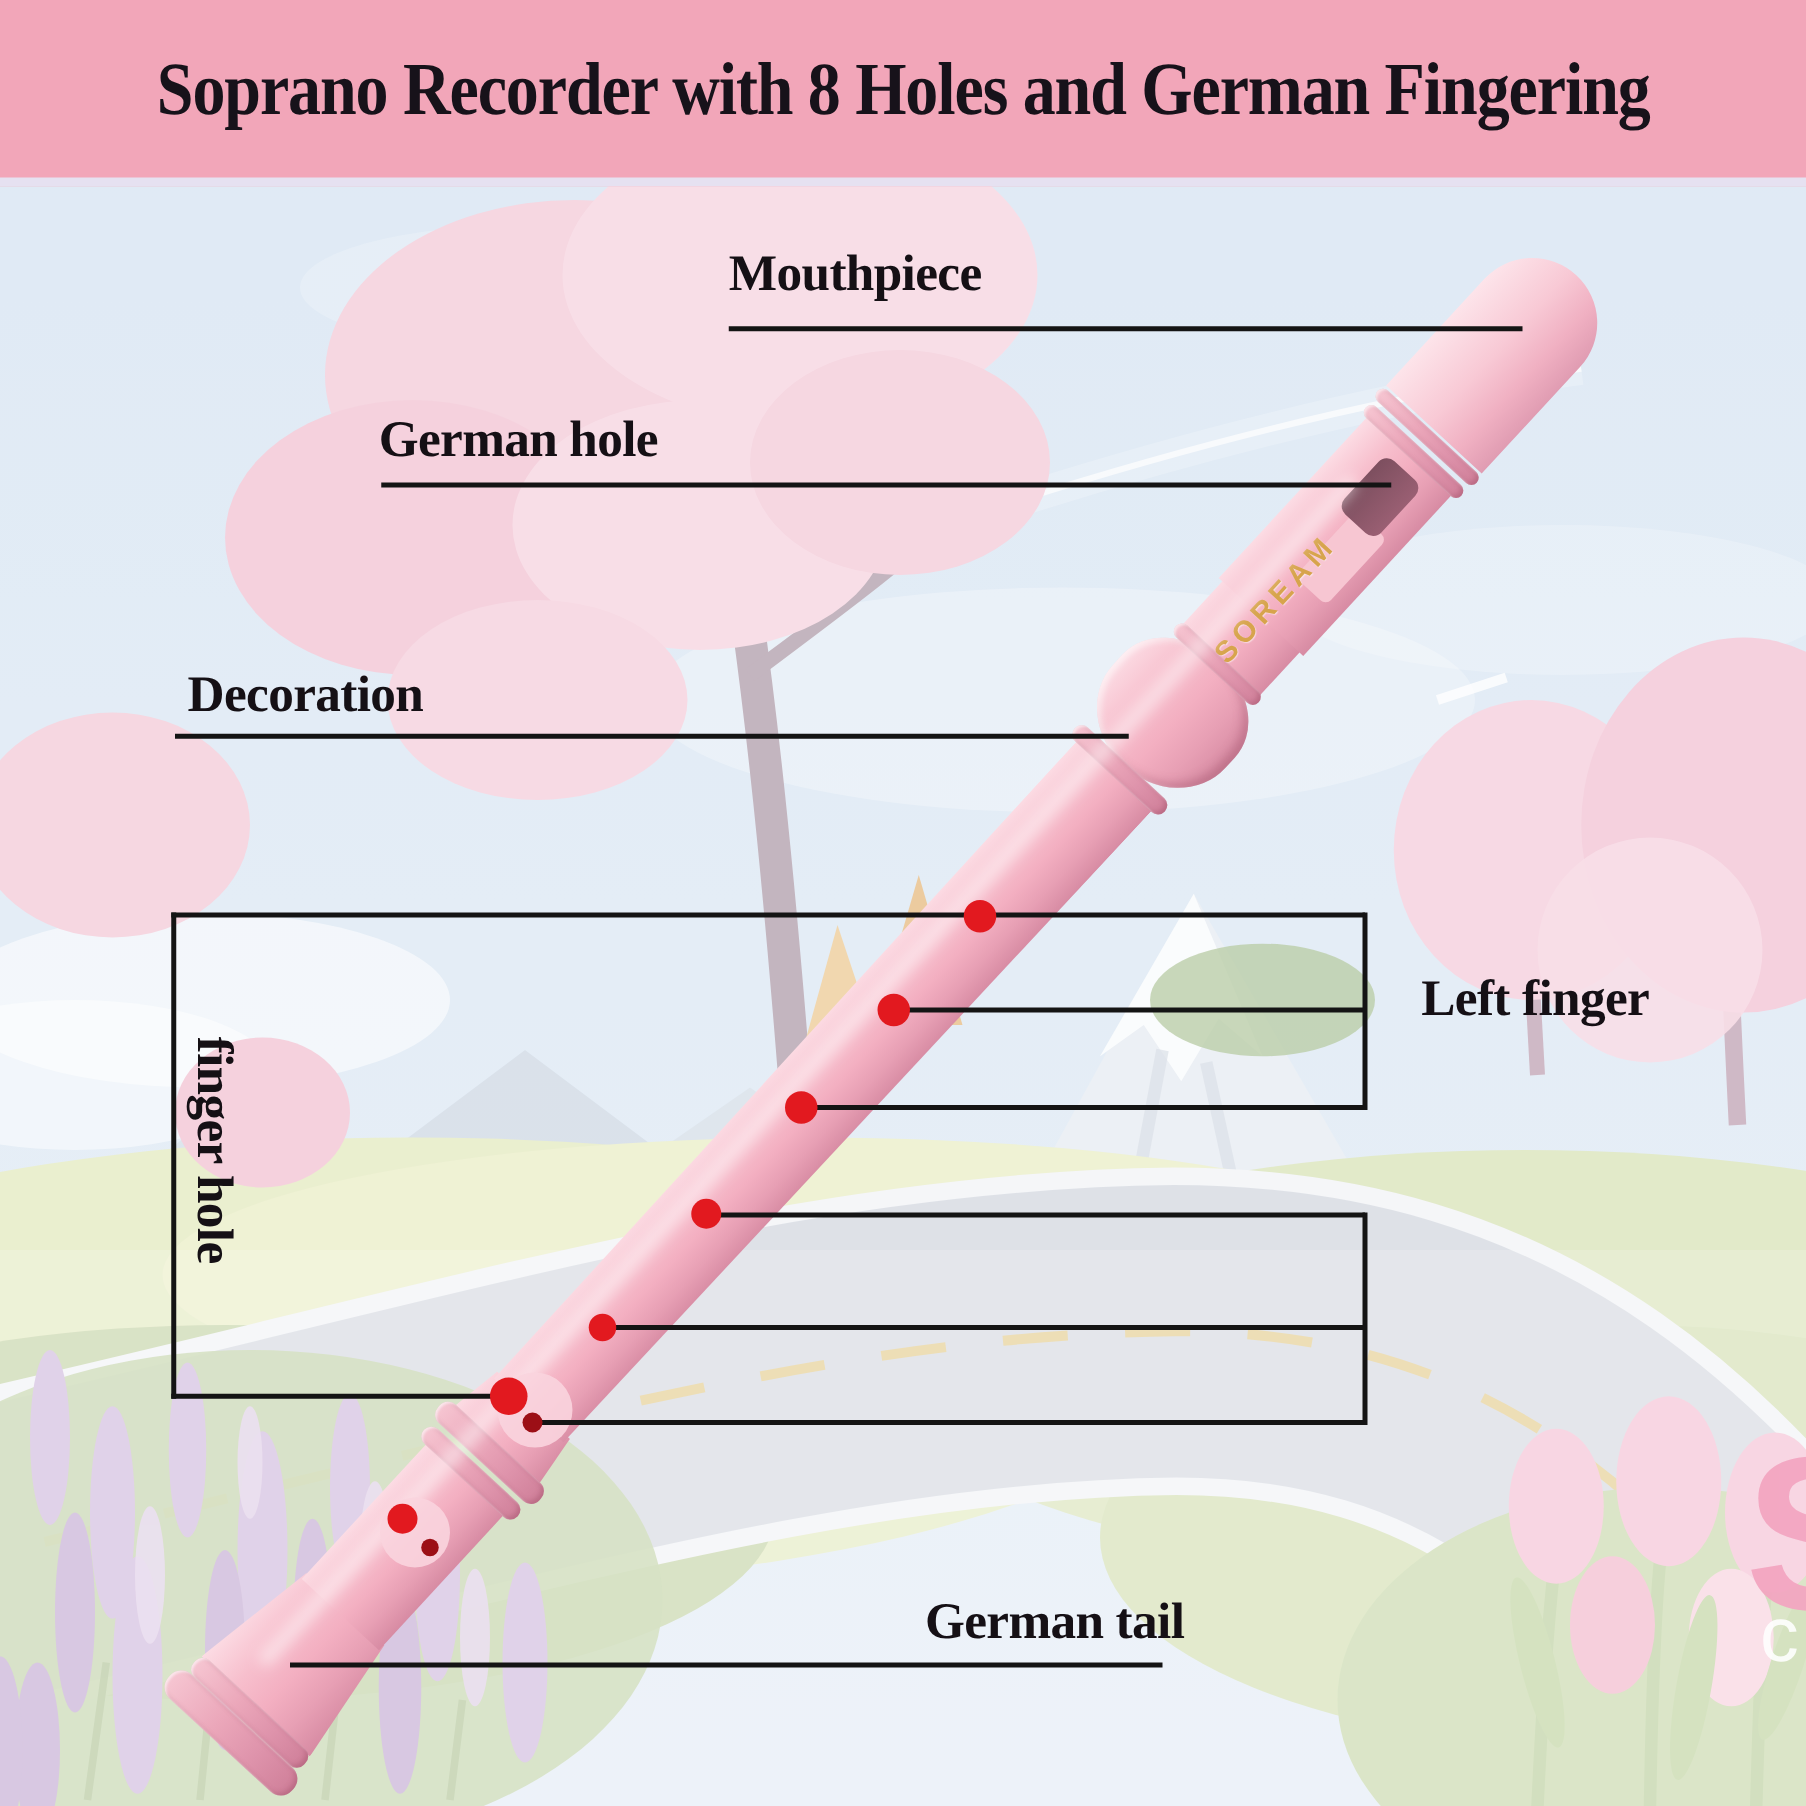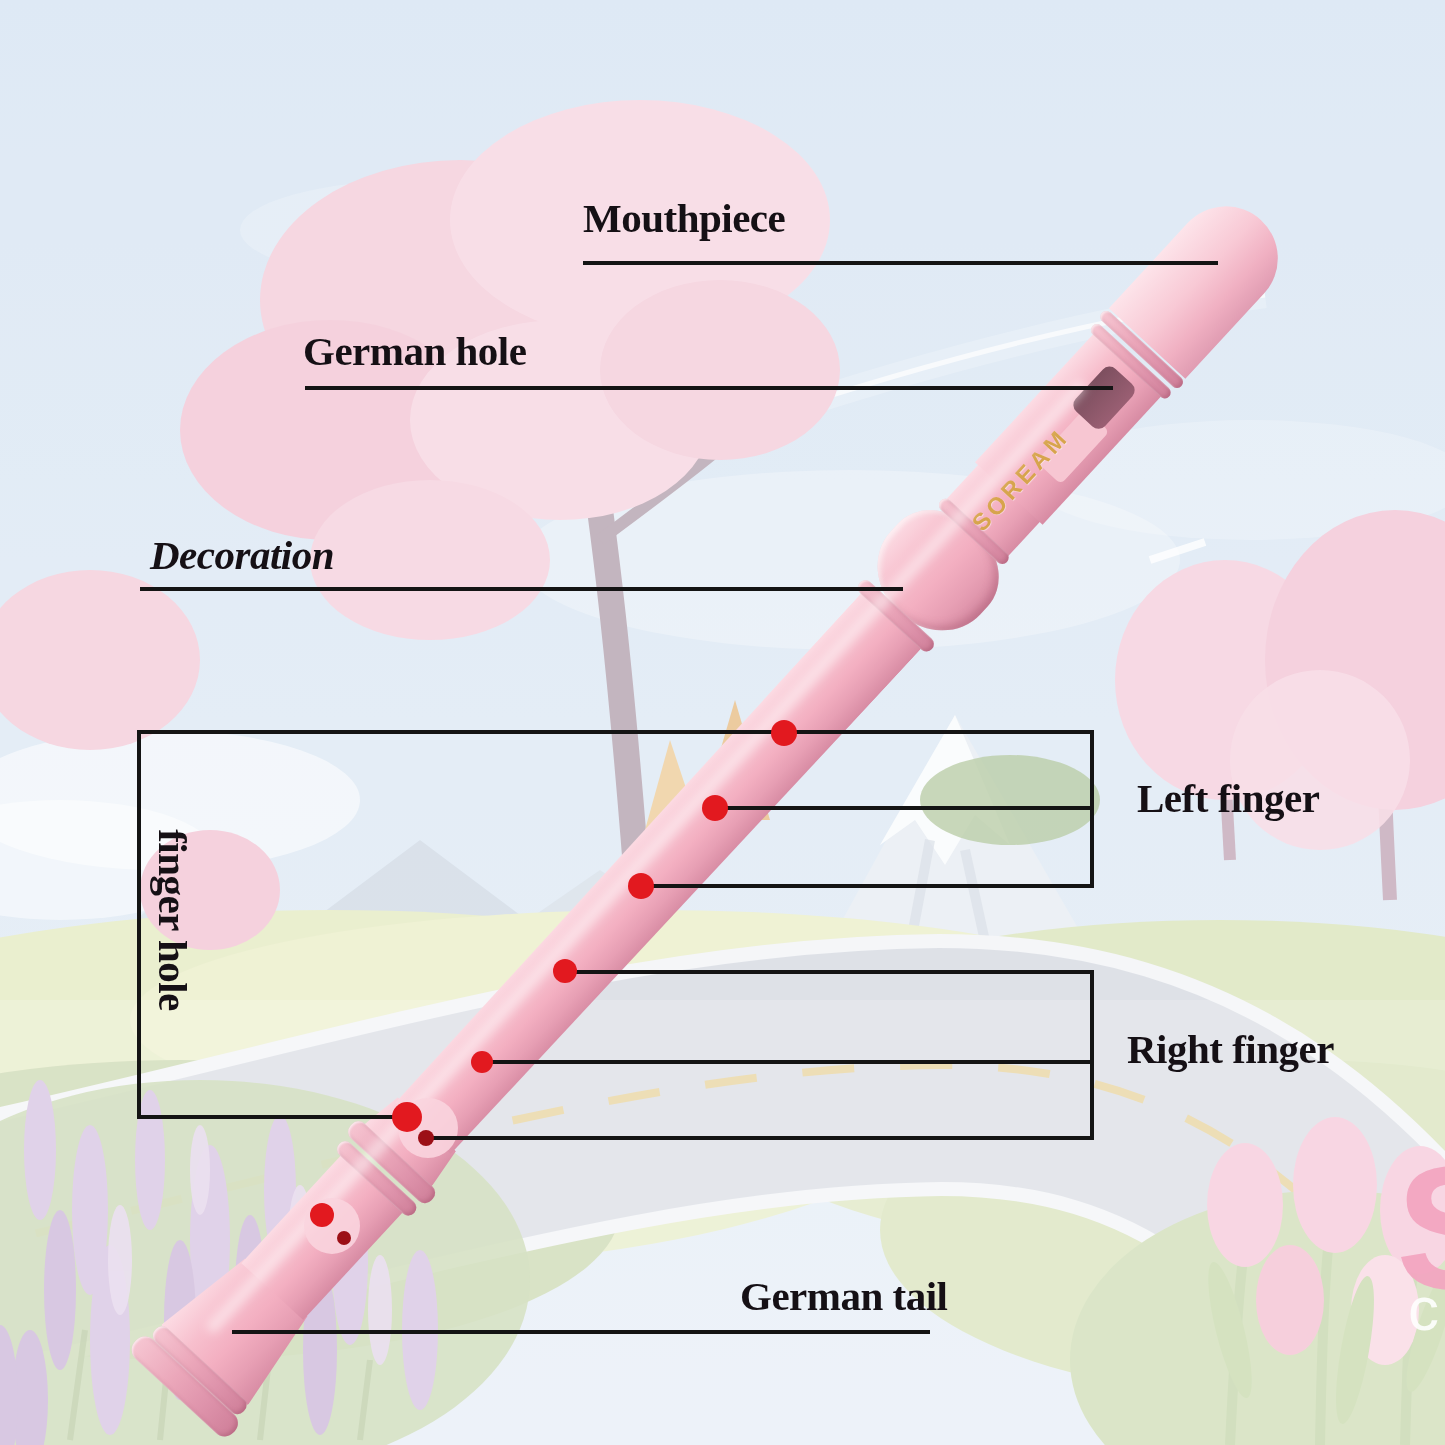--- a/index.html
+++ b/index.html
@@ -250,20 +250,22 @@
   <div class="dot" style="left:628px;top:873px;width:26px;height:26px;"></div>
   <div class="dot" style="left:553px;top:959px;width:24px;height:24px;"></div>
   <div class="dot" style="left:471px;top:1051px;width:22px;height:22px;"></div>
   <div class="dot" style="left:392px;top:1102px;width:30px;height:30px;"></div>
   <div class="dot dark" style="left:418px;top:1130px;width:16px;height:16px;"></div>
   <div class="dot" style="left:310px;top:1203px;width:24px;height:24px;"></div>
   <div class="dot dark" style="left:337px;top:1231px;width:14px;height:14px;"></div>
 
   <div class="lbl" style="left:583px;top:198px;">Mouthpiece</div>
   <div class="lbl" style="left:303px;top:331px;">German hole</div>
-  <div class="lbl" style="left:150px;top:535px;font-style:italic;">Decoration</div>
+  <div class="lbl" style="left:150px;top:535px;">Decoration</div>
   <div class="lbl vert" style="left:172px;top:920px;">finger hole</div>
   <div class="lbl" style="left:1124px;top:778px;margin-left:13px;">Left finger</div>
-  <div class="lbl" style="left:1127px;top:1029px;">Right finger</div>
   <div class="lbl" style="left:740px;top:1276px;">German tail</div>
 
+  <div id="banner">
+    <div class="title">Soprano Recorder with 8 Holes and German Fingering</div>
+  </div>
 
 </div>
 
 </body></html>

